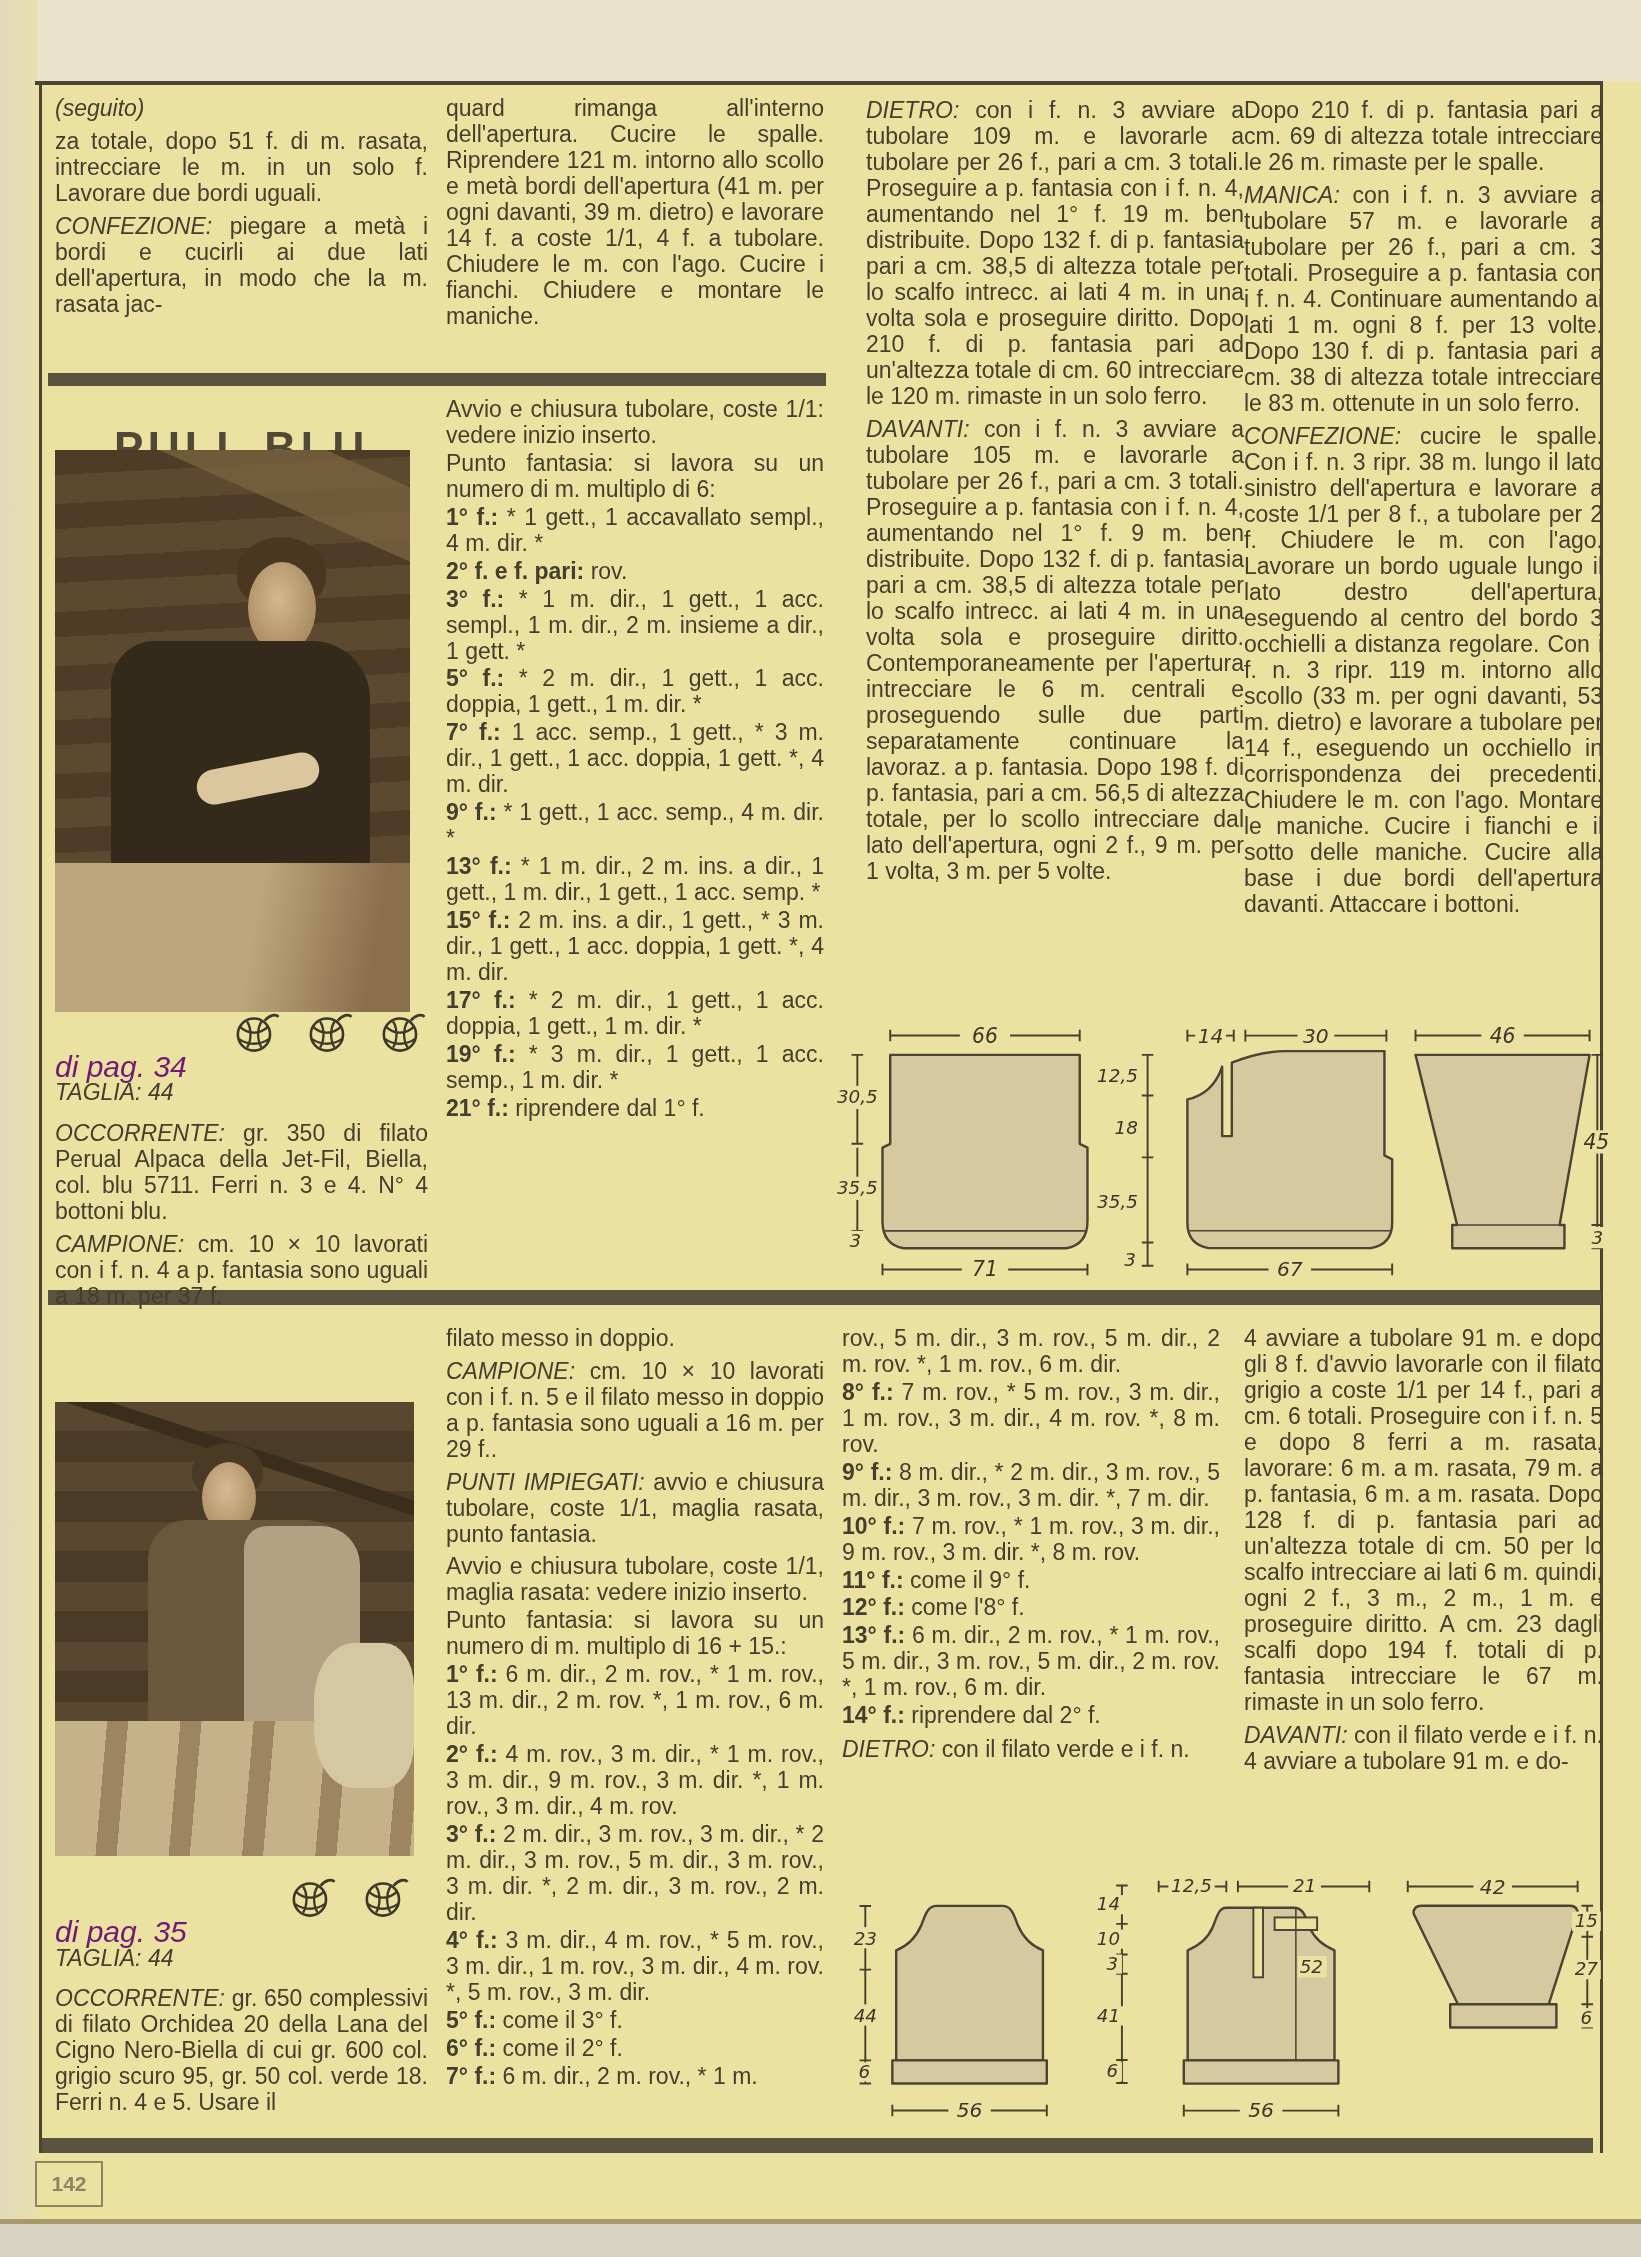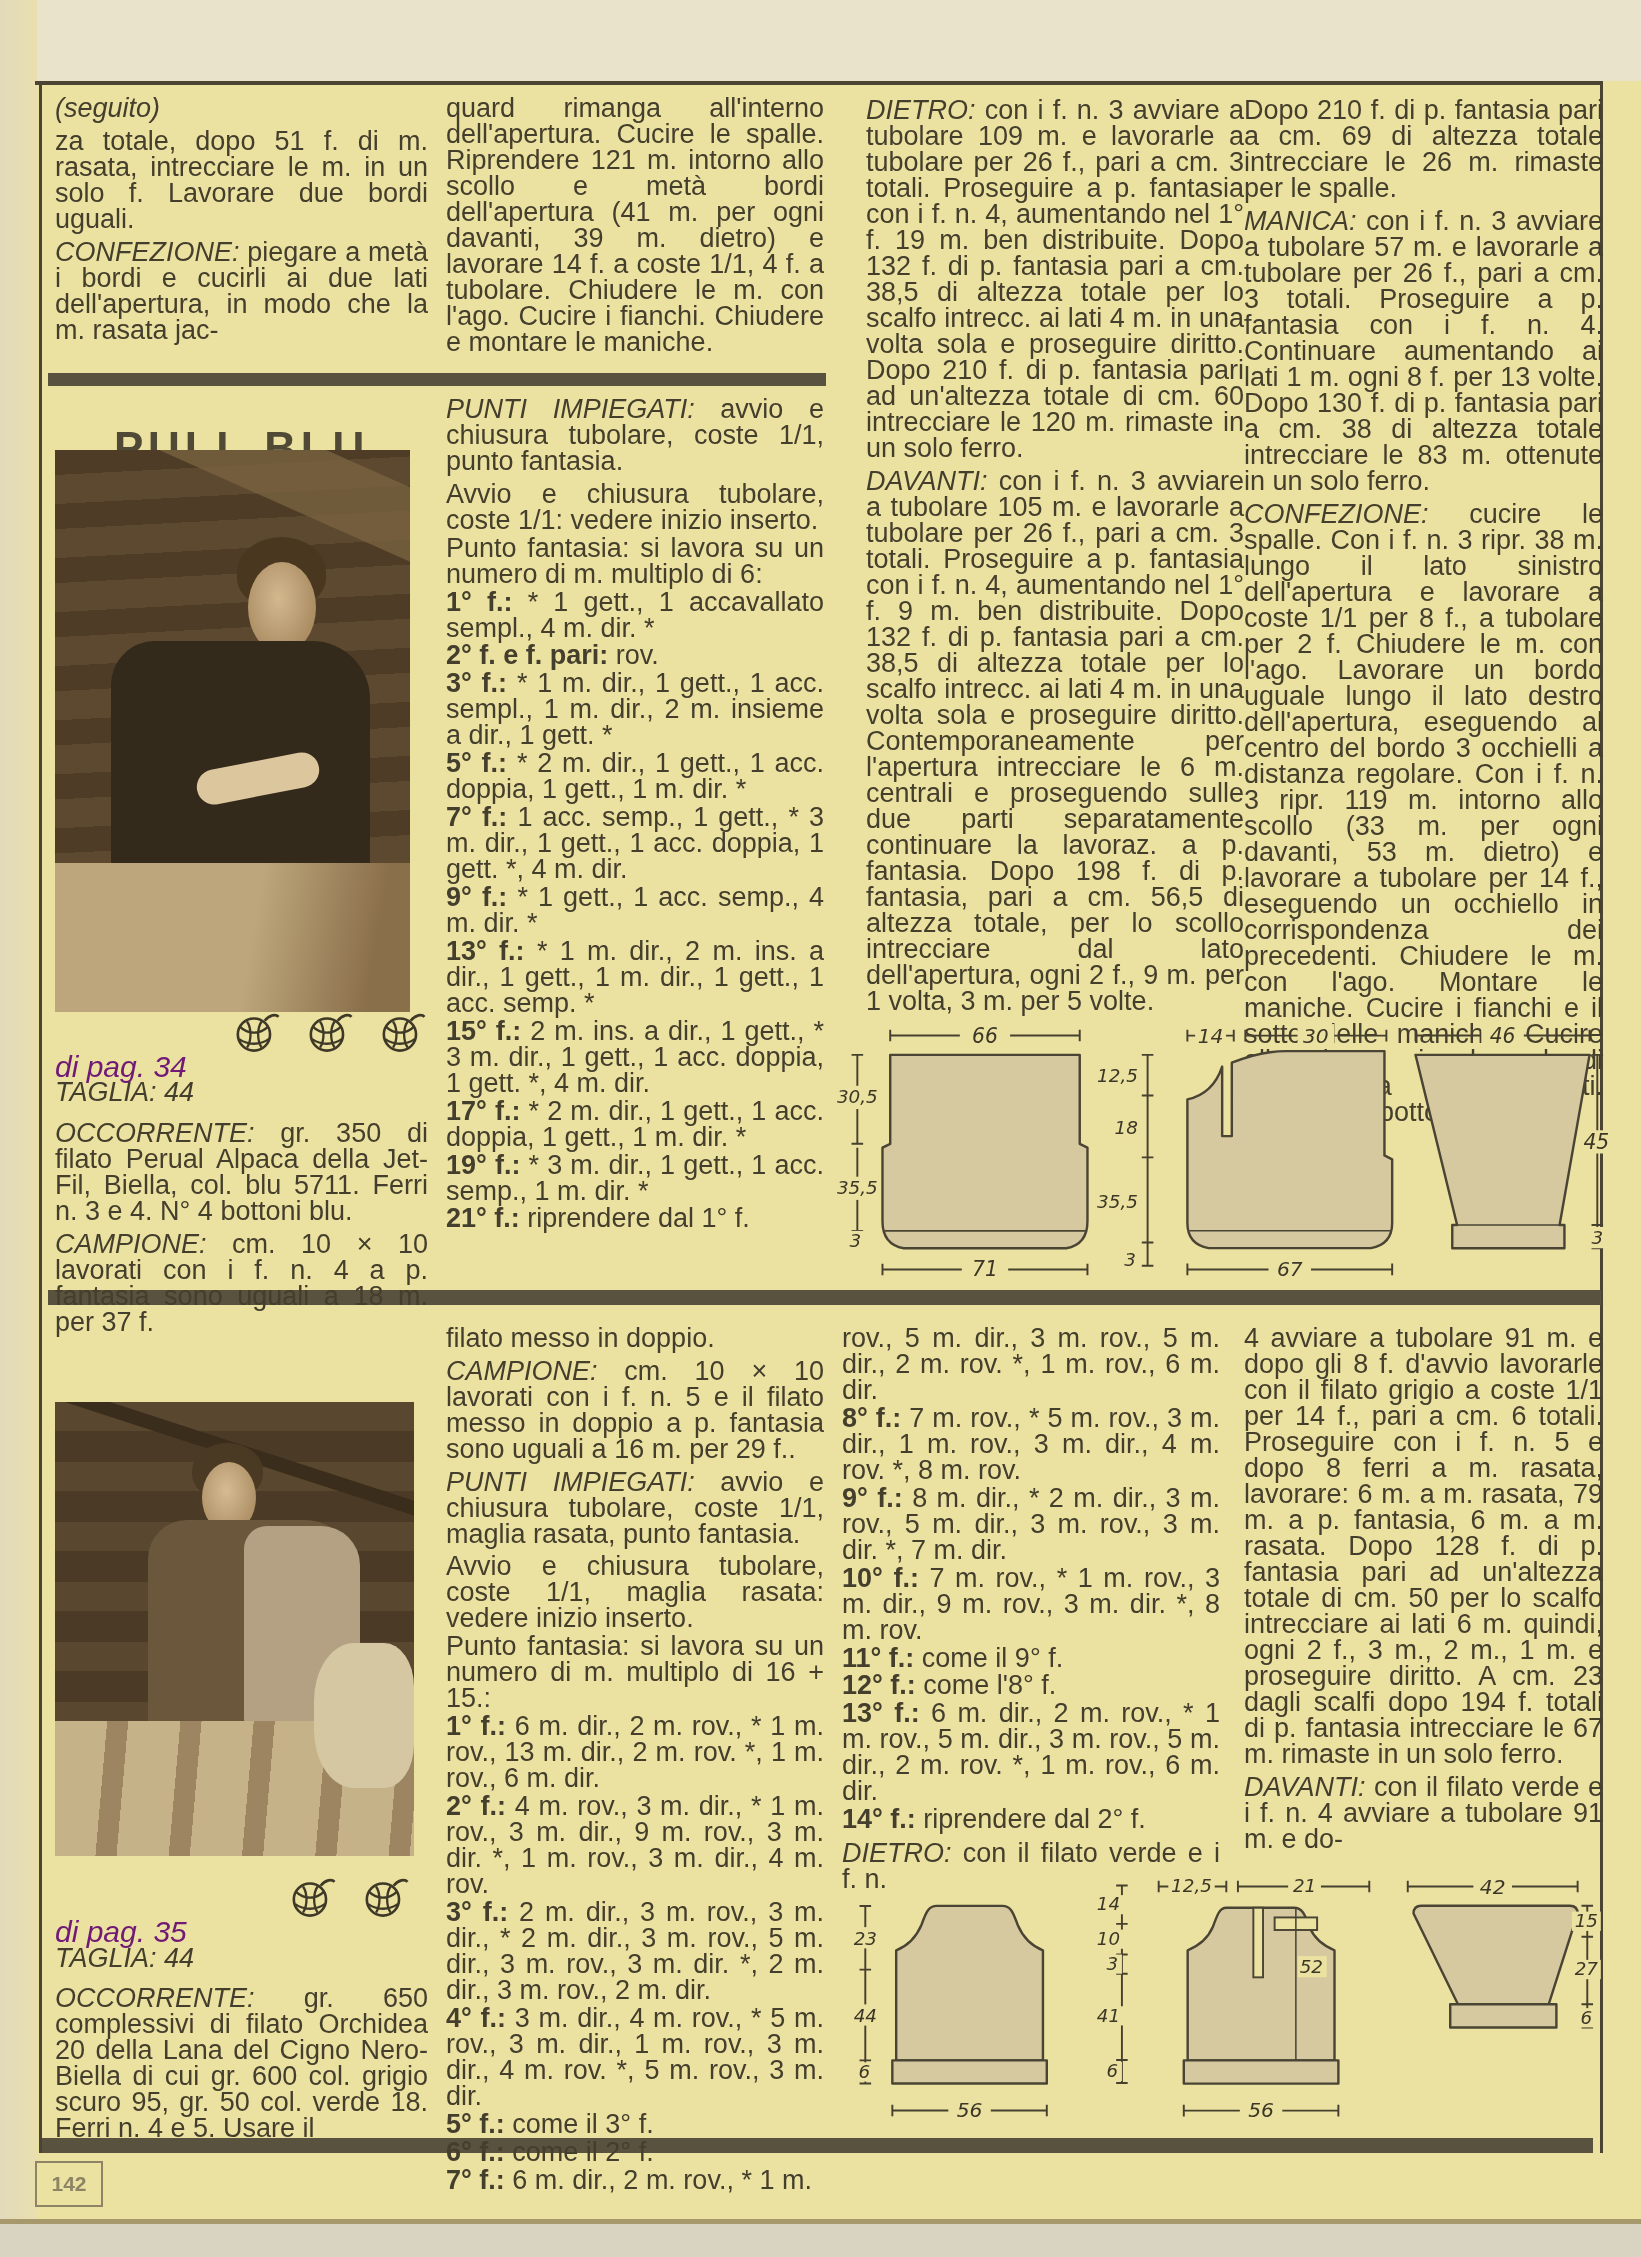--- a/index.html
+++ b/index.html
@@ -9,21 +9,21 @@
   .edge{position:absolute;}
   .edge-top{left:0;top:0;width:1641px;height:81px;background:#e9e3cc;}
   .edge-left{left:0;top:0;width:37px;height:2257px;background:linear-gradient(90deg,#e2dabc,#e9dfae);}
   .edge-bottom{left:0;top:2219px;width:1641px;height:39px;
       background:linear-gradient(180deg,#a8996d 0 4.8px,#d9d3c1 4.8px);}
   
   .rule{position:absolute;background:#4b4433;}
   .bar{position:absolute;background:#59523f;}
   
   .col{position:absolute;text-align:justify;}
-  .col p{margin:0 0 6.8px 0;font-size:27px;line-height:26px;}
+  .col p{margin:0 0 6.8px 0;font-size:23px;line-height:26px;}
   .col p.row{margin:0 0 1.9px 0;}
   .lbl{font-style:italic;}
   .it{font-style:italic;}
   .rn{font-weight:bold;}
   .sect-title{position:absolute;font-weight:800;font-size:44px;letter-spacing:4.8px;
       color:#4f4936;text-align:center;white-space:nowrap;}
   .dipag{position:absolute;font-style:italic;font-size:30px;color:#701a75;}
   
   .photo{position:absolute;overflow:hidden;background:#5d4930;}
   .photo div{position:absolute;}
@@ -112,21 +112,20 @@
     </svg>
   </div>
 
   <section class="col" style="left:55px;top:1079px;width:373px;">
     <p class="it" style="margin-bottom:15.4px;"><span class="lbl">TAGLIA:</span> <span>44</span></p>
     <p><span class="lbl">OCCORRENTE:</span> <span>gr. 350 di filato Perual Alpaca della Jet-Fil, Biella, col. blu 5711. Ferri n. 3 e 4. N° 4 bottoni blu.</span></p>
     <p><span class="lbl">CAMPIONE:</span> <span>cm. 10 × 10 lavorati con i f. n. 4 a p. fantasia sono uguali a 18 m. per 37 f.</span></p>
   </section>
 
   <section class="col" style="left:446px;top:396px;width:378px;">
-    <p><span class="lbl">PUNTI IMPIEGATI:</span> <span>avvio e chiusura tubolare, coste 1/1, punto fantasia.</span></p>
     <p style="margin-bottom:1.9px;"><span>Avvio e chiusura tubolare, coste 1/1: vedere inizio inserto.</span></p>
     <p style="margin-bottom:1.9px;"><span>Punto fantasia: si lavora su un numero di m. multiplo di 6:</span></p>
     <p class="row"><b class="rn">1° f.:</b> <span>* 1 gett., 1 accavallato sempl., 4 m. dir. *</span></p>
     <p class="row"><b class="rn">2° f. e f. pari:</b> <span>rov.</span></p>
     <p class="row"><b class="rn">3° f.:</b> <span>* 1 m. dir., 1 gett., 1 acc. sempl., 1 m. dir., 2 m. insieme a dir., 1 gett. *</span></p>
     <p class="row"><b class="rn">5° f.:</b> <span>* 2 m. dir., 1 gett., 1 acc. doppia, 1 gett., 1 m. dir. *</span></p>
     <p class="row"><b class="rn">7° f.:</b> <span>1 acc. semp., 1 gett., * 3 m. dir., 1 gett., 1 acc. doppia, 1 gett. *, 4 m. dir.</span></p>
     <p class="row"><b class="rn">9° f.:</b> <span>* 1 gett., 1 acc. semp., 4 m. dir. *</span></p>
     <p class="row"><b class="rn">13° f.:</b> <span>* 1 m. dir., 2 m. ins. a dir., 1 gett., 1 m. dir., 1 gett., 1 acc. semp. *</span></p>
     <p class="row"><b class="rn">15° f.:</b> <span>2 m. ins. a dir., 1 gett., * 3 m. dir., 1 gett., 1 acc. doppia, 1 gett. *, 4 m. dir.</span></p>

